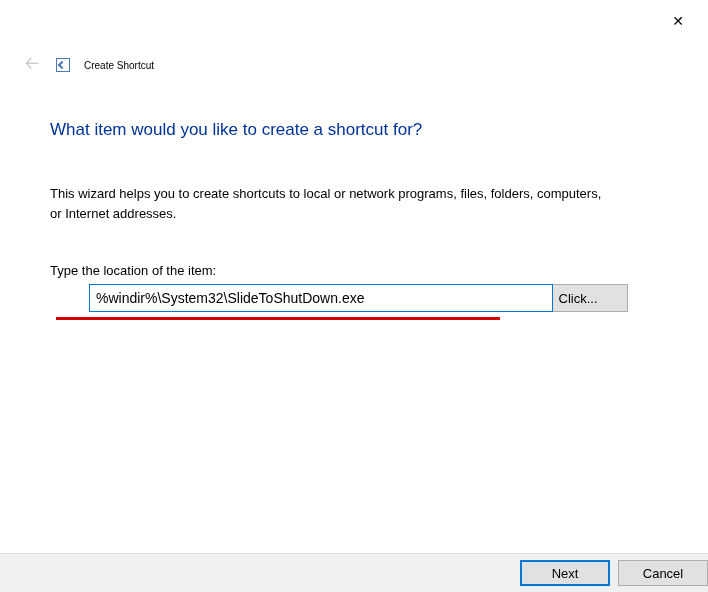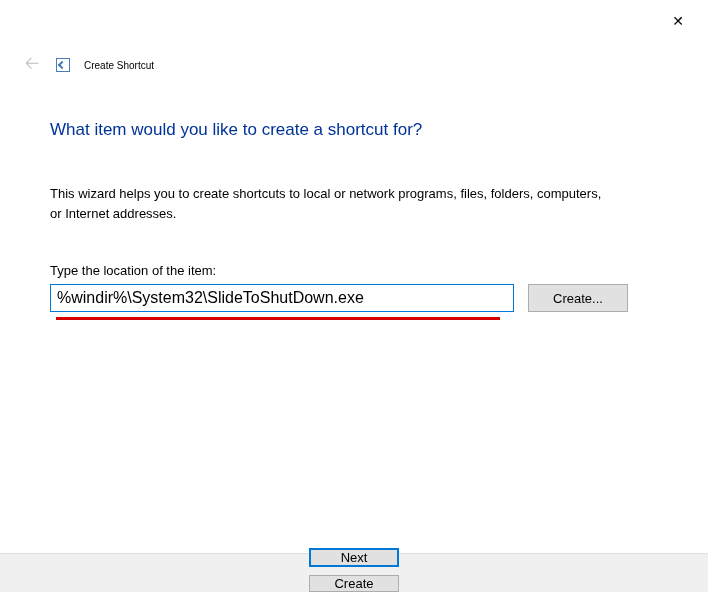--- a/index.html
+++ b/index.html
@@ -91,24 +91,25 @@
       position: relative;
     }
     .location-wrap {
       position: relative;
       width: 464px;
     }
     .location-input {
       width: 100%;
       height: 28px;
       font-family: "Segoe UI", Tahoma, sans-serif;
-      font-size: 16px;
+      font-size: 14px;
       padding: 3px 6px;
       border: 1px solid #0078d7;
       outline: none;
+      margin-left: 39px;
     }
     .underline {
       position: absolute;
       left: 6px;
       right: 14px;
       bottom: -8px;
       height: 3px;
       background: #d40000;
     }
     .browse-btn {
@@ -129,21 +130,20 @@
       left: 0;
       right: 0;
       bottom: 0;
       height: 39px;
       background: #f0f0f0;
       border-top: 1px solid #dfdfdf;
       display: flex;
       justify-content: flex-end;
       align-items: center;
       gap: 8px;
-      flex-direction: column;
     }
     .ft-btn {
       width: 90px;
       height: 26px;
       font-family: inherit;
       font-size: 13px;
       cursor: pointer;
       background: #e1e1e1;
       border: 1px solid #adadad;
     }
@@ -169,21 +169,21 @@
 <div class="content">
   <h1 class="main-heading">What item would you like to create a shortcut for?</h1>
   <p class="desc">This wizard helps you to create shortcuts to local or network programs, files, folders, computers, or Internet addresses.</p>
 
   <div class="field-label">Type the location of the item:</div>
   <div class="field-row">
     <div class="location-wrap">
       <input type="text" class="location-input" value="%windir%\System32\SlideToShutDown.exe" style="">
       <div class="underline"></div>
     </div>
-    <button class="browse-btn">Create...</button>
+    <button class="browse-btn">Click...</button>
   </div>
 
 </div>
 
 <div class="footer">
   <button class="ft-btn primary">Next</button>
-  <button class="ft-btn">Create</button>
+  <button class="ft-btn">Cancel</button>
 </div>
 
 </body></html>

